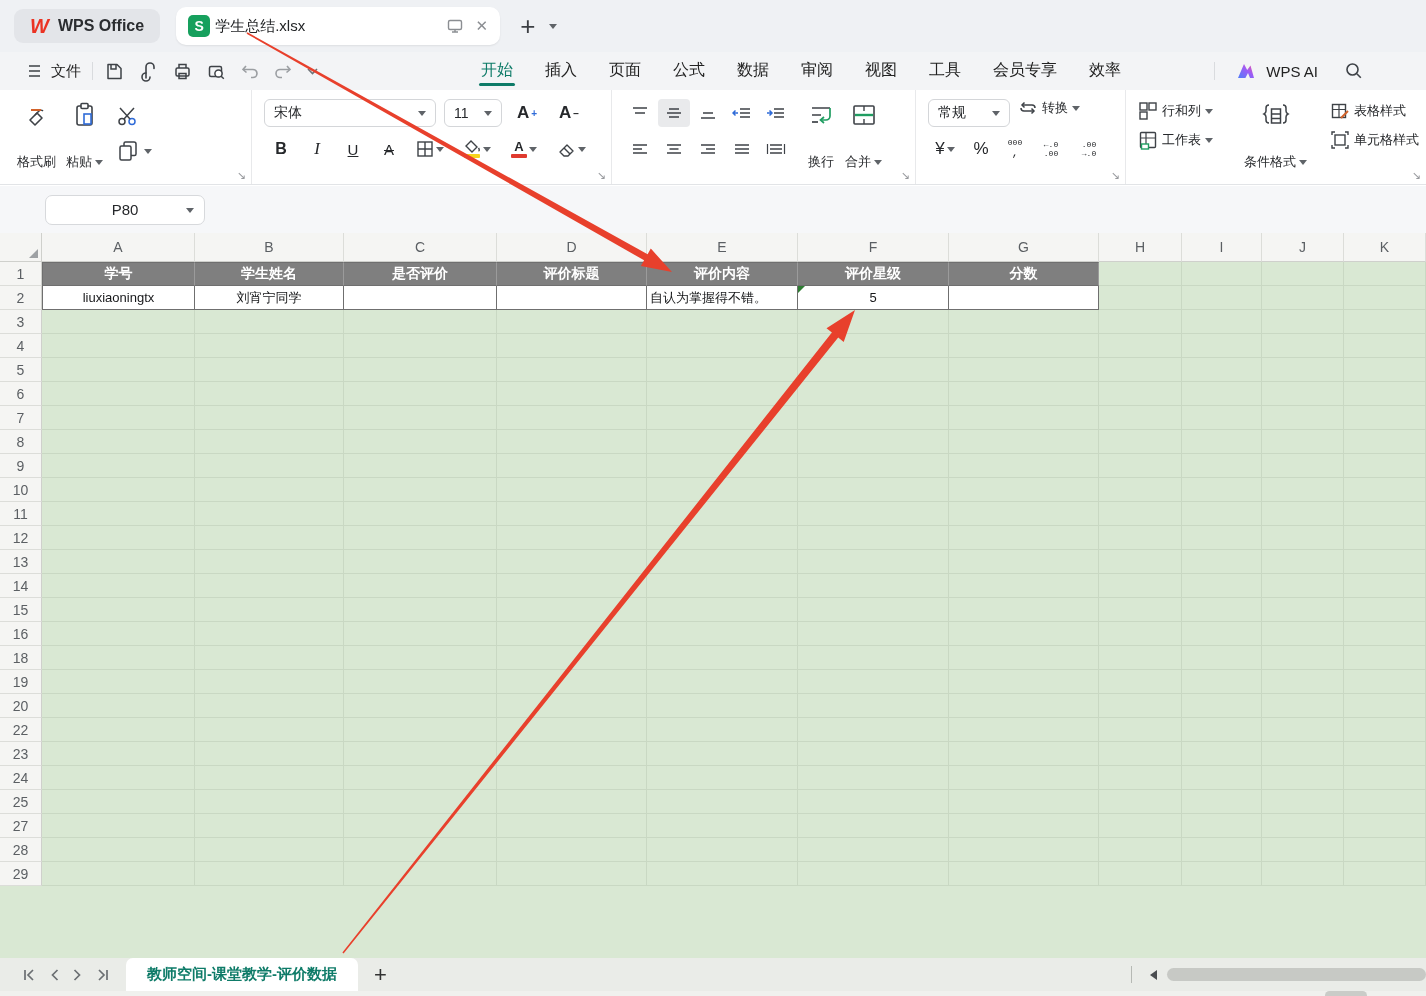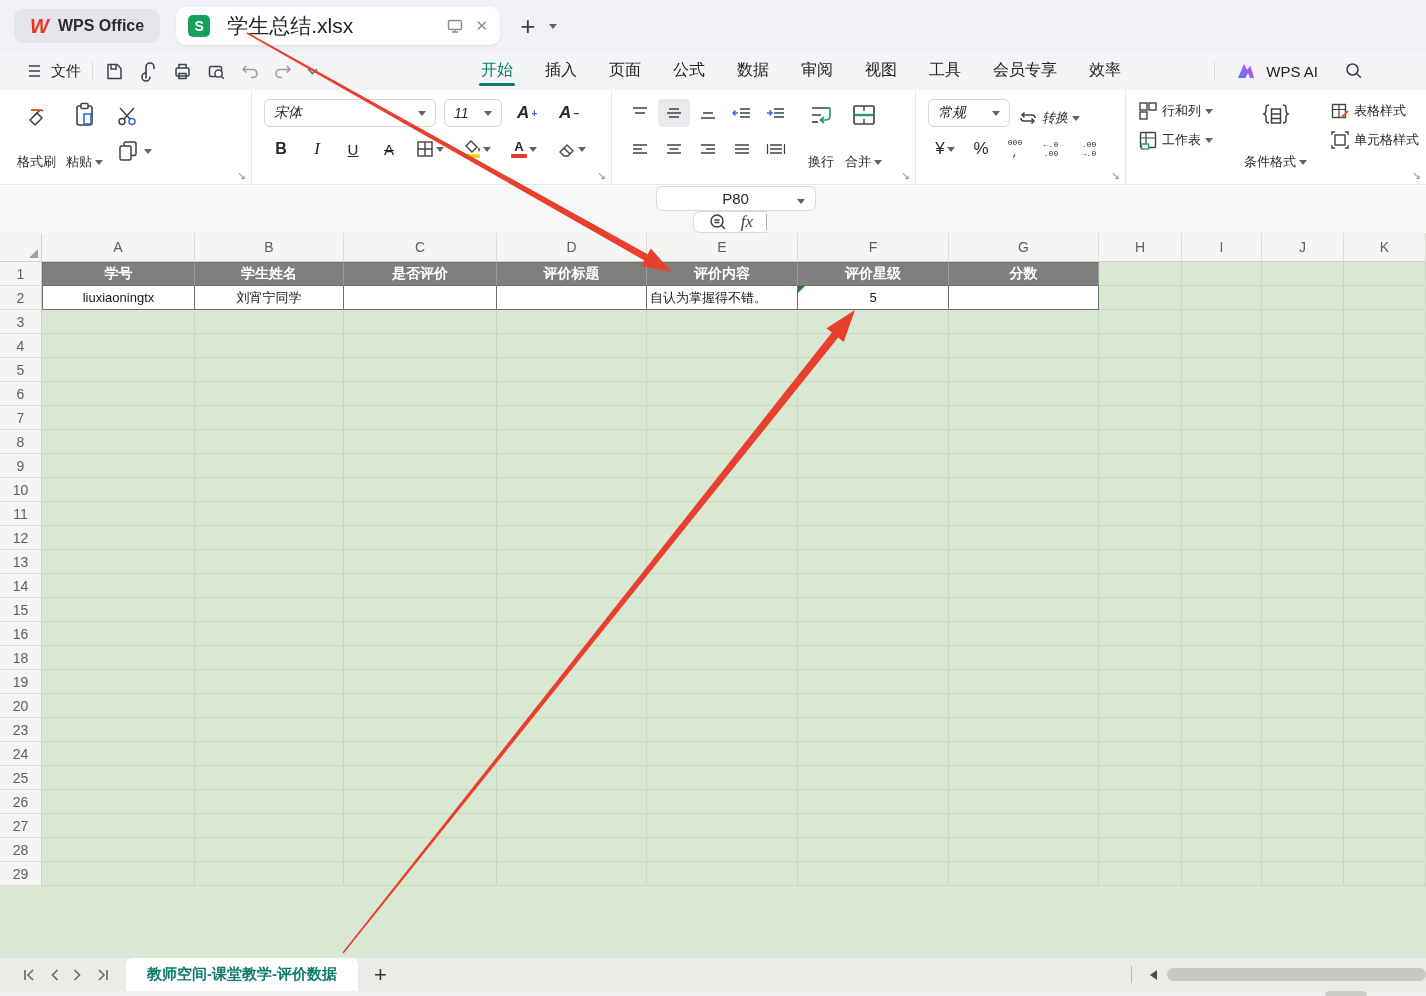--- a/index.html
+++ b/index.html
@@ -5,21 +5,21 @@
   html,body{margin:0;padding:0;background:#fff;}
   .app{position:relative;width:1426px;height:996px;overflow:hidden;
        font-family:"Liberation Sans","DejaVu Sans",sans-serif;color:#26282b;-webkit-font-smoothing:antialiased;}
   svg.ic{display:block;}
   
   .titlebar{position:absolute;top:0;left:0;right:0;height:52px;background:#eff1f4;display:flex;align-items:center;}
   .app-pill{margin-left:14px;height:34px;padding:0 16px;background:#e3e5e9;border-radius:9px;display:flex;align-items:center;gap:9px;font-size:16px;font-weight:600;color:#2b2d30;cursor:pointer;}
   .wlogo{color:#eb3323;font-weight:900;font-size:20px;font-style:italic;line-height:1;}
   .doc-tab{margin-left:16px;width:300px;height:38px;background:#fff;border-radius:10px;display:flex;align-items:center;padding:0 12px;box-shadow:0 1px 2px rgba(0,0,0,.08);}
   .s-icon{width:22px;height:22px;border-radius:5px;background:#16a05d;color:#fff;font-weight:700;display:flex;align-items:center;justify-content:center;font-size:14px;}
-  .doc-title{margin-left:17px;font-size:21px;color:#232527;flex:1;white-space:nowrap;overflow:hidden;}
+  .doc-title{margin-left:5px;font-size:15px;color:#232527;flex:1;white-space:nowrap;overflow:hidden;}
   .tb-ic{color:#8b8e92;margin-left:12px;display:flex;align-items:center;cursor:pointer;}
   .tab-plus{margin-left:20px;font-size:26px;color:#3c3f43;line-height:1;cursor:pointer;}
   .crt{width:0;height:0;border-left:4px solid transparent;border-right:4px solid transparent;border-top:5px solid #5f6368;display:inline-block;}
   .titlebar .crt{margin-left:14px;}
   
   .menubar{position:absolute;top:52px;left:0;right:0;height:38px;background:#f3f4f6;display:flex;align-items:center;font-size:15px;}
   .file-btn{margin-left:28px;display:flex;align-items:center;gap:7px;cursor:pointer;color:#222;}
   .mdiv{width:1px;height:18px;background:#d9dbde;margin:0 11px;}
   .micons{display:flex;align-items:center;gap:13px;}
   .micon{display:flex;align-items:center;cursor:pointer;}
@@ -32,39 +32,39 @@
   
   .ribbon{position:absolute;top:90px;left:0;right:0;height:95px;background:#fff;border-bottom:1px solid #e2e4e7;display:flex;box-sizing:border-box;}
   .rg{position:relative;display:flex;align-items:flex-start;padding:9px 6px 0 12px;box-sizing:border-box;}
   .rg:not(:last-child){border-right:1px solid #e8e9eb;}
   .collapse{position:absolute;right:5px;bottom:2px;font-size:11px;color:#97999d;cursor:pointer;}
   .bigbtn{display:flex;flex-direction:column;align-items:center;justify-content:space-between;height:70px;padding:2px 5px;font-size:13px;color:#2a2c2f;cursor:pointer;}
   .bigbtn .lbl{display:flex;align-items:center;gap:3px;white-space:nowrap;}
   .stack{display:flex;flex-direction:column;gap:12px;margin-left:8px;padding-top:6px;}
   .sm{display:flex;align-items:center;gap:4px;cursor:pointer;}
   .rcol{display:flex;flex-direction:column;}
-  .rrow{display:flex;align-items:flex-end;gap:8px;font-style:italic;}
+  .rrow{display:flex;align-items:flex-start;gap:8px;}
   .rrow2{display:flex;align-items:center;gap:2px;margin-top:8px;}
   .sel{height:28px;background:#fff;border:1px solid #d4d6d9;border-radius:6px;display:flex;align-items:center;justify-content:space-between;padding:0 9px;font-size:14px;color:#26282b;box-sizing:border-box;cursor:pointer;}
   .fbtn{width:34px;height:28px;display:flex;align-items:center;justify-content:center;font-size:15px;color:#26282b;cursor:pointer;border-radius:4px;gap:2px;}
   .fbtn.seld{background:#e9eaec;}
   .txt-b{font-weight:800;font-size:16px;}
   .txt-i{font-style:italic;font-family:"Liberation Serif",serif;font-size:17px;}
   .txt-u{text-decoration:underline;font-size:15px;}
   .txt-s{text-decoration:line-through;font-size:15px;}
   .afont{font-size:17px;font-weight:600;}
   .afont sup{font-size:10px;color:#2f6bd8;}
   .afont.minus sup{color:#26282b;}
   .colorbtn{display:flex;flex-direction:column;align-items:center;line-height:1;}
   .bar{width:16px;height:4px;margin-top:1px;border-radius:1px;}
   .tinystack{display:flex;flex-direction:column;align-items:center;font-family:"Liberation Mono","DejaVu Sans Mono",monospace;font-size:8px;line-height:1.15;color:#26282b;}
   .num%{}
   .lblsm{font-size:13px;white-space:nowrap;}
   
-  .fbar{position:absolute;top:186px;left:0;right:0;height:47px;background:#f6f7f9;display:flex;align-items:center;flex-direction:column;}
+  .fbar{position:absolute;top:186px;left:0;right:0;height:47px;background:#f6f7f9;display:flex;align-items:center;}
   .namebox{margin-left:45px;width:160px;height:30px;background:#fff;border:1px solid #d7d9dc;border-radius:7px;display:flex;align-items:center;justify-content:center;position:relative;font-size:15px;cursor:pointer;box-sizing:border-box;}
   .namebox .crt{position:absolute;right:10px;top:12px;}
   .fx-field{margin-left:34px;flex:1;height:30px;background:#fff;border:1px solid #d7d9dc;border-right:none;border-radius:7px 0 0 7px;display:flex;align-items:center;padding-left:14px;gap:13px;box-sizing:border-box;cursor:text;}
   .fx-lbl{font-family:"Liberation Serif",serif;font-style:italic;font-size:17px;color:#3e4247;}
   .cursorline{width:1px;height:16px;background:#a9acb0;}
   
   .grid{position:absolute;top:233px;left:0;width:1426px;height:725px;background:#d9e8d3;}
   .ghead,.grow{display:flex;}
   .corner{width:42px;height:29px;background:#f5f5f3;border-right:1px solid #cfd0cc;border-bottom:1px solid #cfd0cc;box-sizing:border-box;position:relative;}
   .corner span{position:absolute;right:3px;bottom:3px;width:0;height:0;border-bottom:9px solid #9ea1a4;border-left:9px solid transparent;}
@@ -484,29 +484,20 @@
       </div>
       <span class="collapse">↘</span>
     </div>
   </div>
 
   <div class="fbar">
     <div class="namebox">
       <span>P80</span>
       <span class="crt"></span>
     </div>
-    <div class="fx-field">
-      <svg class="ic" width="20" height="20" viewBox="0 0 20 20">
-          <circle cx="9" cy="9" r="6" fill="none" stroke="#3e4247" stroke-width="1.5"></circle>
-          <path d="M6.5 8h5M6.5 10.5h5" stroke="#3e4247" stroke-width="1.3"></path>
-          <path d="M13.5 13.5l3.5 3.5" stroke="#3e4247" stroke-width="1.5"></path>
-        </svg>
-      <span class="fx-lbl">fx</span>
-      <span class="cursorline"></span>
-    </div>
   </div>
 
   <div class="grid" id="grid">
       <div class="ghead">
         <div class="corner">
           <span></span>
         </div>
         <div class="ch" style="width: 153px;">A</div>
         <div class="ch" style="width: 149px;">B</div>
         <div class="ch" style="width: 153px;">C</div>
@@ -779,20 +770,34 @@
         <div class="cell gr" style="width: 150px;"></div>
         <div class="cell gr" style="width: 151px;"></div>
         <div class="cell gr" style="width: 151px;"></div>
         <div class="cell gr" style="width: 150px;"></div>
         <div class="cell gr" style="width: 83px;"></div>
         <div class="cell gr" style="width: 80px;"></div>
         <div class="cell gr" style="width: 82px;"></div>
         <div class="cell gr" style="width: 82px;"></div>
       </div>
       <div class="grow">
+        <div class="rh">22</div>
+        <div class="cell gr" style="width: 153px;"></div>
+        <div class="cell gr" style="width: 149px;"></div>
+        <div class="cell gr" style="width: 153px;"></div>
+        <div class="cell gr" style="width: 150px;"></div>
+        <div class="cell gr" style="width: 151px;"></div>
+        <div class="cell gr" style="width: 151px;"></div>
+        <div class="cell gr" style="width: 150px;"></div>
+        <div class="cell gr" style="width: 83px;"></div>
+        <div class="cell gr" style="width: 80px;"></div>
+        <div class="cell gr" style="width: 82px;"></div>
+        <div class="cell gr" style="width: 82px;"></div>
+      </div>
+      <div class="grow">
         <div class="rh">23</div>
         <div class="cell gr" style="width: 153px;"></div>
         <div class="cell gr" style="width: 149px;"></div>
         <div class="cell gr" style="width: 153px;"></div>
         <div class="cell gr" style="width: 150px;"></div>
         <div class="cell gr" style="width: 151px;"></div>
         <div class="cell gr" style="width: 151px;"></div>
         <div class="cell gr" style="width: 150px;"></div>
         <div class="cell gr" style="width: 83px;"></div>
         <div class="cell gr" style="width: 80px;"></div>
@@ -808,34 +813,20 @@
         <div class="cell gr" style="width: 151px;"></div>
         <div class="cell gr" style="width: 151px;"></div>
         <div class="cell gr" style="width: 150px;"></div>
         <div class="cell gr" style="width: 83px;"></div>
         <div class="cell gr" style="width: 80px;"></div>
         <div class="cell gr" style="width: 82px;"></div>
         <div class="cell gr" style="width: 82px;"></div>
       </div>
       <div class="grow">
         <div class="rh">25</div>
-        <div class="cell gr" style="width: 153px;"></div>
-        <div class="cell gr" style="width: 149px;"></div>
-        <div class="cell gr" style="width: 153px;"></div>
-        <div class="cell gr" style="width: 150px;"></div>
-        <div class="cell gr" style="width: 151px;"></div>
-        <div class="cell gr" style="width: 151px;"></div>
-        <div class="cell gr" style="width: 150px;"></div>
-        <div class="cell gr" style="width: 83px;"></div>
-        <div class="cell gr" style="width: 80px;"></div>
-        <div class="cell gr" style="width: 82px;"></div>
-        <div class="cell gr" style="width: 82px;"></div>
-      </div>
-      <div class="grow">
-        <div class="rh">26</div>
         <div class="cell gr" style="width: 153px;"></div>
         <div class="cell gr" style="width: 149px;"></div>
         <div class="cell gr" style="width: 153px;"></div>
         <div class="cell gr" style="width: 150px;"></div>
         <div class="cell gr" style="width: 151px;"></div>
         <div class="cell gr" style="width: 151px;"></div>
         <div class="cell gr" style="width: 150px;"></div>
         <div class="cell gr" style="width: 83px;"></div>
         <div class="cell gr" style="width: 80px;"></div>
         <div class="cell gr" style="width: 82px;"></div>

